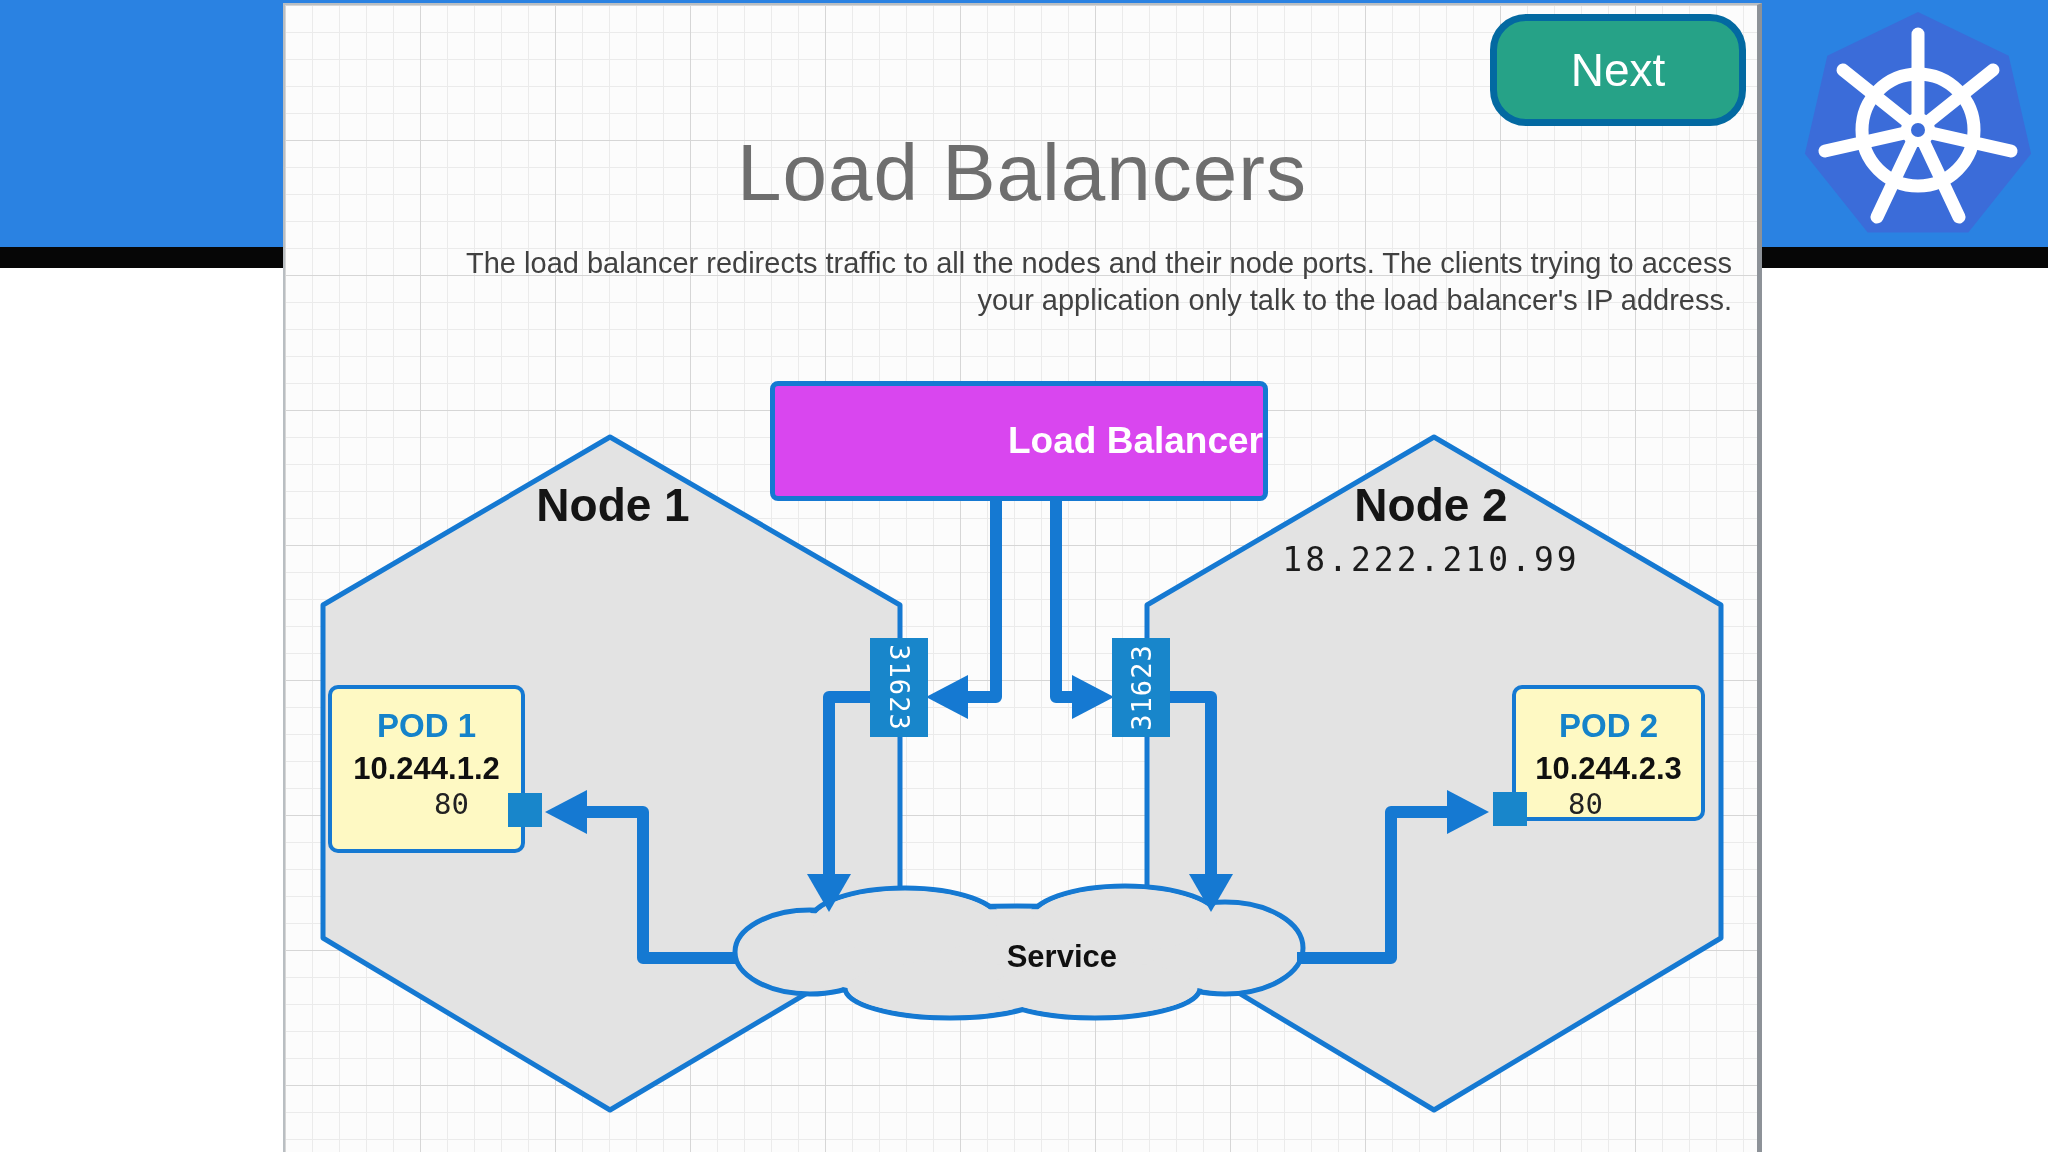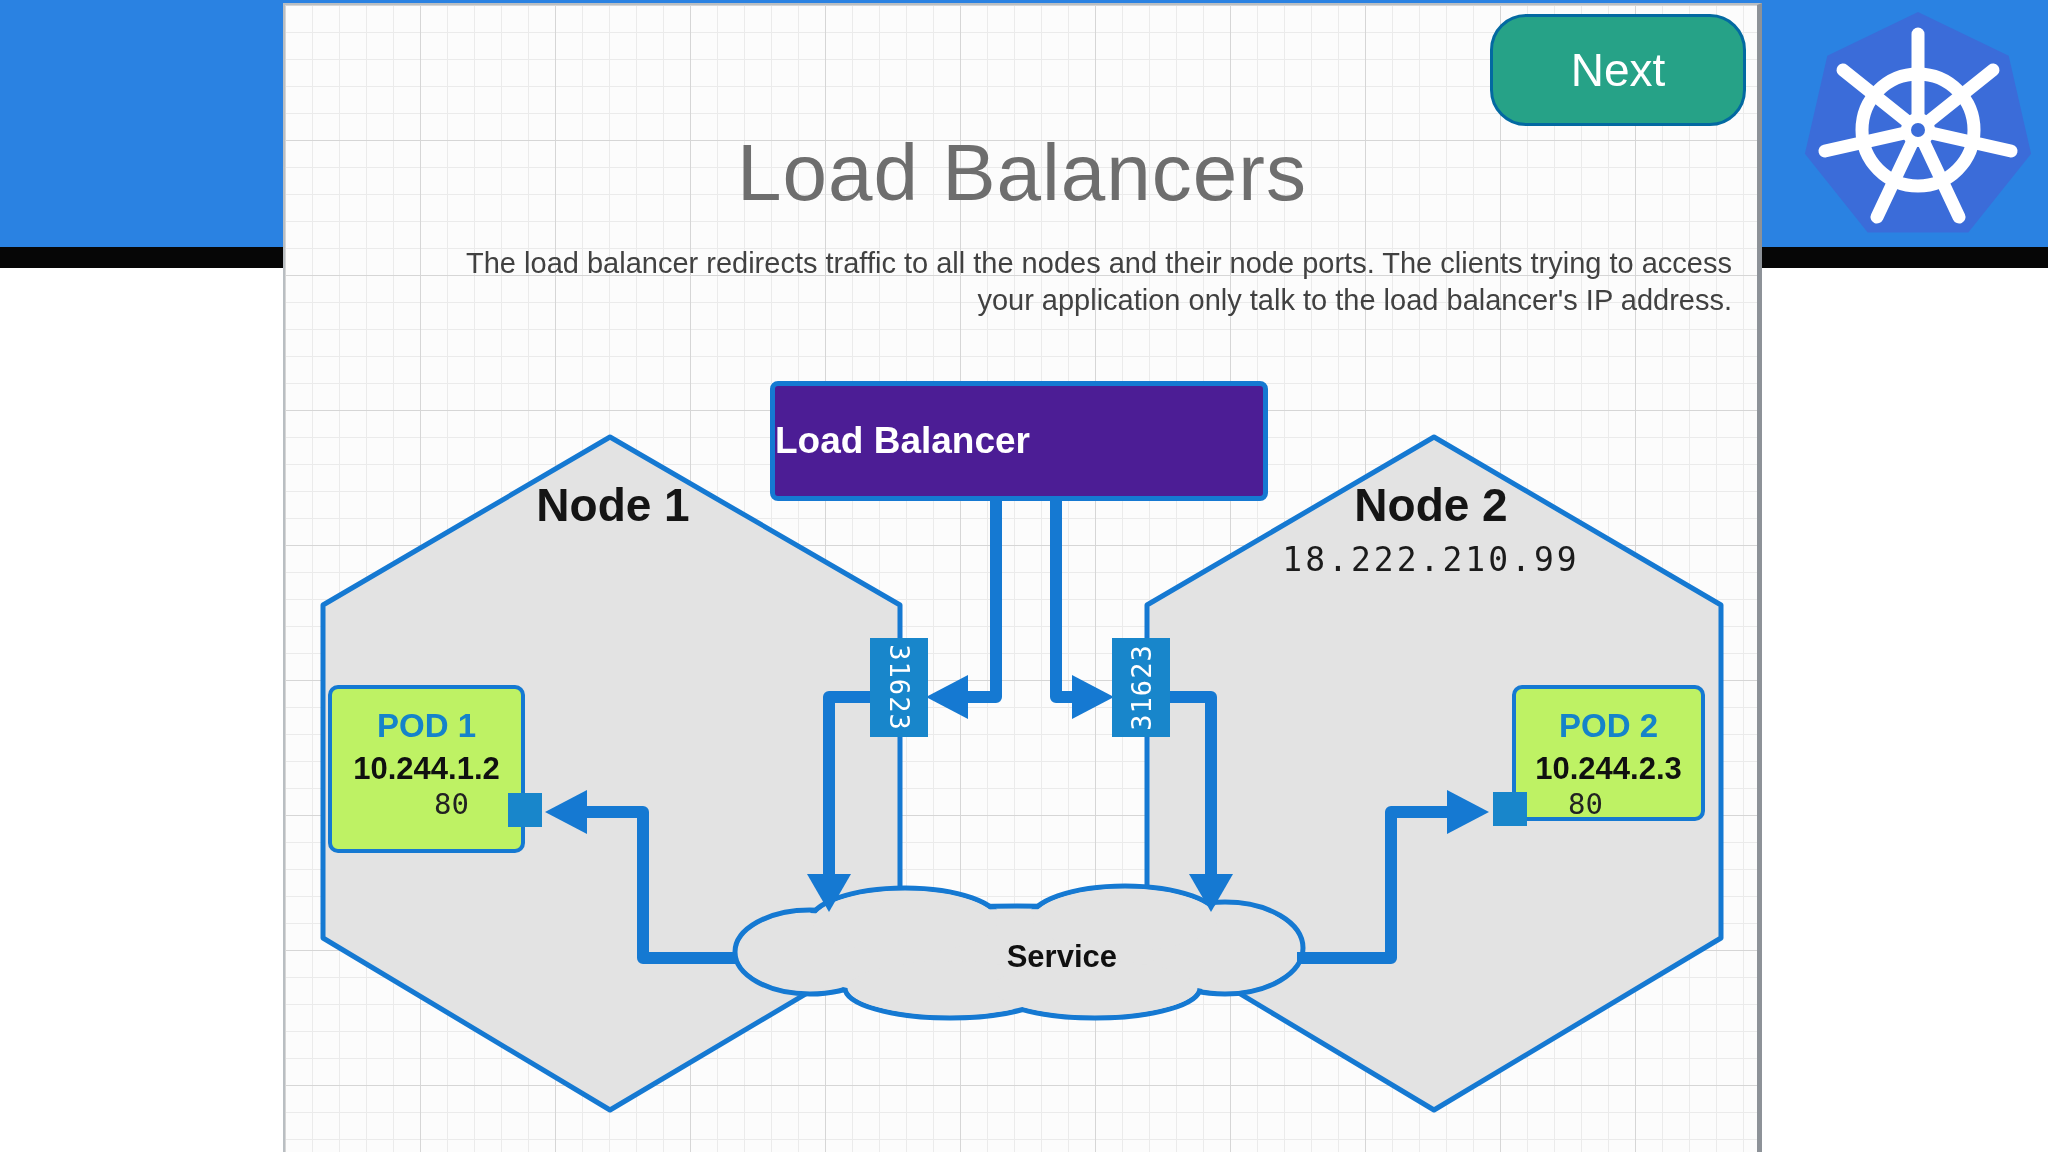--- a/index.html
+++ b/index.html
@@ -24,46 +24,46 @@
     box-sizing:border-box;}
 
   .diagram-svg{left:0;top:0;width:2048px;height:1152px;z-index:3;}
 
   .title{left:622px;top:127px;width:800px;text-align:center;z-index:4;
          font-size:80px;font-weight:400;color:#6e6e6e;letter-spacing:1px;}
   .subtitle{left:312px;top:245px;width:1420px;text-align:right;z-index:4;
             font-size:29px;line-height:37px;font-weight:400;color:#414141;}
 
   .next-btn{left:1490px;top:14px;width:256px;height:112px;z-index:5;
-            background:#26a287;border:3px solid #0369a1;border-radius:36px;
+            background:#26a287;border:7px solid #0369a1;border-radius:36px;
             color:#ffffff;font-size:46px;display:flex;align-items:center;justify-content:center;
             cursor:pointer;box-sizing:border-box;}
 
   
-  .lb-box{left:770px;top:381px;width:498px;height:120px;z-index:4;background:#4c1d95;
+  .lb-box{left:770px;top:381px;width:498px;height:120px;z-index:4;background:#d946ef;
           border:5px solid #1579d2;border-radius:8px;box-sizing:border-box;
-          display:flex;flex-direction:column;align-items:flex-start;justify-content:center;color:#fff;}
+          display:flex;flex-direction:column;align-items:flex-end;justify-content:center;color:#fff;}
   .lb-box .lb-name{font-size:37px;font-weight:700;line-height:44px;}
   .lb-box .lb-ip{font-size:38px;font-weight:700;line-height:46px;letter-spacing:1px;}
 
   
   .node-name{width:320px;text-align:center;z-index:4;font-size:46px;font-weight:700;color:#151515;}
   .node-ip{width:420px;text-align:center;z-index:4;font-family:"DejaVu Sans Mono",monospace;
            font-size:33px;letter-spacing:3px;color:#1b1b1b;}
 
   
   .nodeport{width:58px;height:99px;z-index:4;background:#1886cb;
             display:flex;align-items:center;justify-content:center;}
   .nodeport span{font-family:"DejaVu Sans Mono",monospace;font-size:27px;color:#ffffff;
                  white-space:nowrap;letter-spacing:1px;}
   .rot-cw{transform:rotate(90deg);}
   .rot-ccw{transform:rotate(-90deg);}
 
   
-  .pod{z-index:4;background:#bef264;border:4px solid #1579d2;border-radius:10px;box-sizing:border-box;}
+  .pod{z-index:4;background:#fef9c3;border:4px solid #1579d2;border-radius:10px;box-sizing:border-box;}
   .pod .pod-name{margin-top:18px;text-align:center;font-size:33px;font-weight:700;color:#1583ca;}
   .pod .pod-ip{margin-top:6px;text-align:center;font-size:31px;font-weight:700;color:#101010;}
   .pod .pod-port{position:absolute;top:98px;font-family:"DejaVu Sans Mono",monospace;
                  font-size:29px;color:#222;}
   .pod-port-square{width:34px;height:34px;background:#1886cb;z-index:5;}
 
   .service-label{left:917px;top:939px;width:200px;text-align:right;z-index:4;
                  font-size:31px;font-weight:700;color:#101010;}
 
   .k8s-logo{left:1798px;top:8px;z-index:2;}

